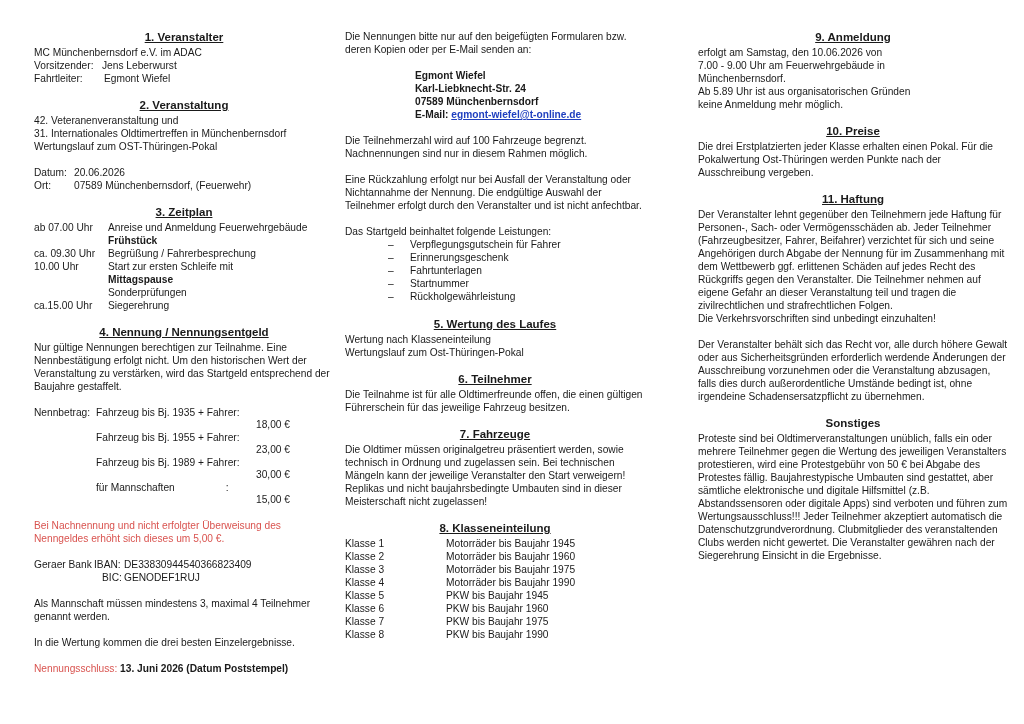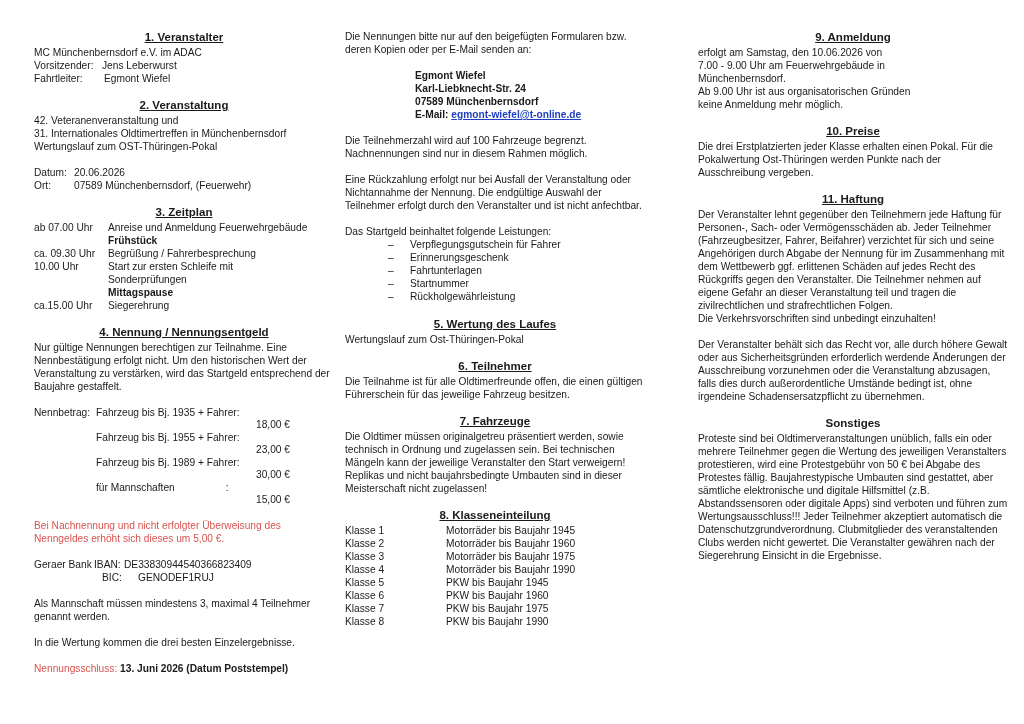--- a/index.html
+++ b/index.html
@@ -82,25 +82,25 @@
     <div class="row">
       <span class="tp-time">ca. 09.30 Uhr</span>
       <span>Begrüßung / Fahrerbesprechung</span>
     </div>
     <div class="row">
       <span class="tp-time r">10.00 Uhr</span>
       <span>Start zur ersten Schleife mit</span>
     </div>
     <div class="row">
       <span class="tp-time"></span>
+      <span class="bold">Mittagspause</span>
+    </div>
+    <div class="row">
+      <span class="tp-time"></span>
       <span>Sonderprüfungen</span>
-    </div>
-    <div class="row">
-      <span class="tp-time"></span>
-      <span class="bold">Mittagspause</span>
     </div>
     <div class="row">
       <span class="tp-time">ca.15.00 Uhr</span>
       <span>Siegerehrung</span>
     </div>
   </div>
 
   <div>
     <h2>4. Nennung / Nennungsentgeld</h2>
     <p>Nur gültige Nennungen berechtigen zur Teilnahme. Eine Nennbestätigung erfolgt nicht. Um den historischen Wert der Veranstaltung zu verstärken, wird das Startgeld entsprechend der Baujahre gestaffelt.</p>
@@ -128,21 +128,21 @@
     <div class="gap"></div>
     <p class="red">Bei Nachnennung und nicht erfolgter Überweisung des Nenngeldes erhöht sich dieses um 5,00 €.</p>
     <div class="gap"></div>
     <div class="row">
       <span style="width:60px">Geraer Bank</span>
       <span style="width:30px">IBAN:</span>
       <span>DE33830944540366823409</span>
     </div>
     <div class="row">
       <span style="width:68px"></span>
-      <span style="width:36px">BIC:</span>
+      <span style="width:22px">BIC:</span>
       <span>GENODEF1RUJ</span>
     </div>
     <div class="gap"></div>
     <p>Als Mannschaft müssen mindestens 3, maximal 4 Teilnehmer genannt werden.</p>
     <div class="gap"></div>
     <p>In die Wertung kommen die drei besten Einzelergebnisse.</p>
     <div class="gap"></div>
     <p>
       <span class="red">Nennungsschluss:</span>
       <span class="bold">13. Juni 2026 (Datum Poststempel)</span>
@@ -187,20 +187,21 @@
       </li>
     <li>
         <span class="d">–</span>
         <span>Rückholgewährleistung</span>
       </li>
   </ul>
   <div class="gap" style="height:14px"></div>
 
   <div class="block">
     <h2>5. Wertung des Laufes</h2>
+    <p>Wertung nach Klasseneinteilung</p>
     <p>Wertungslauf zum Ost-Thüringen-Pokal</p>
   </div>
 
   <div class="block">
     <h2>6. Teilnehmer</h2>
     <p>Die Teilnahme ist für alle Oldtimerfreunde offen, die einen gültigen Führerschein für das jeweilige Fahrzeug besitzen.</p>
   </div>
 
   <div class="block">
     <h2>7. Fahrzeuge</h2>
@@ -243,21 +244,21 @@
       </div>
   </div>
 </div>
 
 <div class="col col3">
   <div class="block">
     <h2>9. Anmeldung</h2>
     <p>erfolgt am Samstag, den 10.06.2026 von</p>
     <p>7.00 - 9.00 Uhr am Feuerwehrgebäude in</p>
     <p>Münchenbernsdorf.</p>
-    <p>Ab 9.00 Uhr ist aus organisatorischen Gründen</p>
+    <p>Ab 5.89 Uhr ist aus organisatorischen Gründen</p>
     <p>keine Anmeldung mehr möglich.</p>
   </div>
 
   <div class="block">
     <h2>10. Preise</h2>
     <p>Die drei Erstplatzierten jeder Klasse erhalten einen Pokal. Für die Pokalwertung Ost-Thüringen  werden Punkte nach der Ausschreibung vergeben.</p>
   </div>
 
   <div class="block">
     <h2>11. Haftung</h2>

